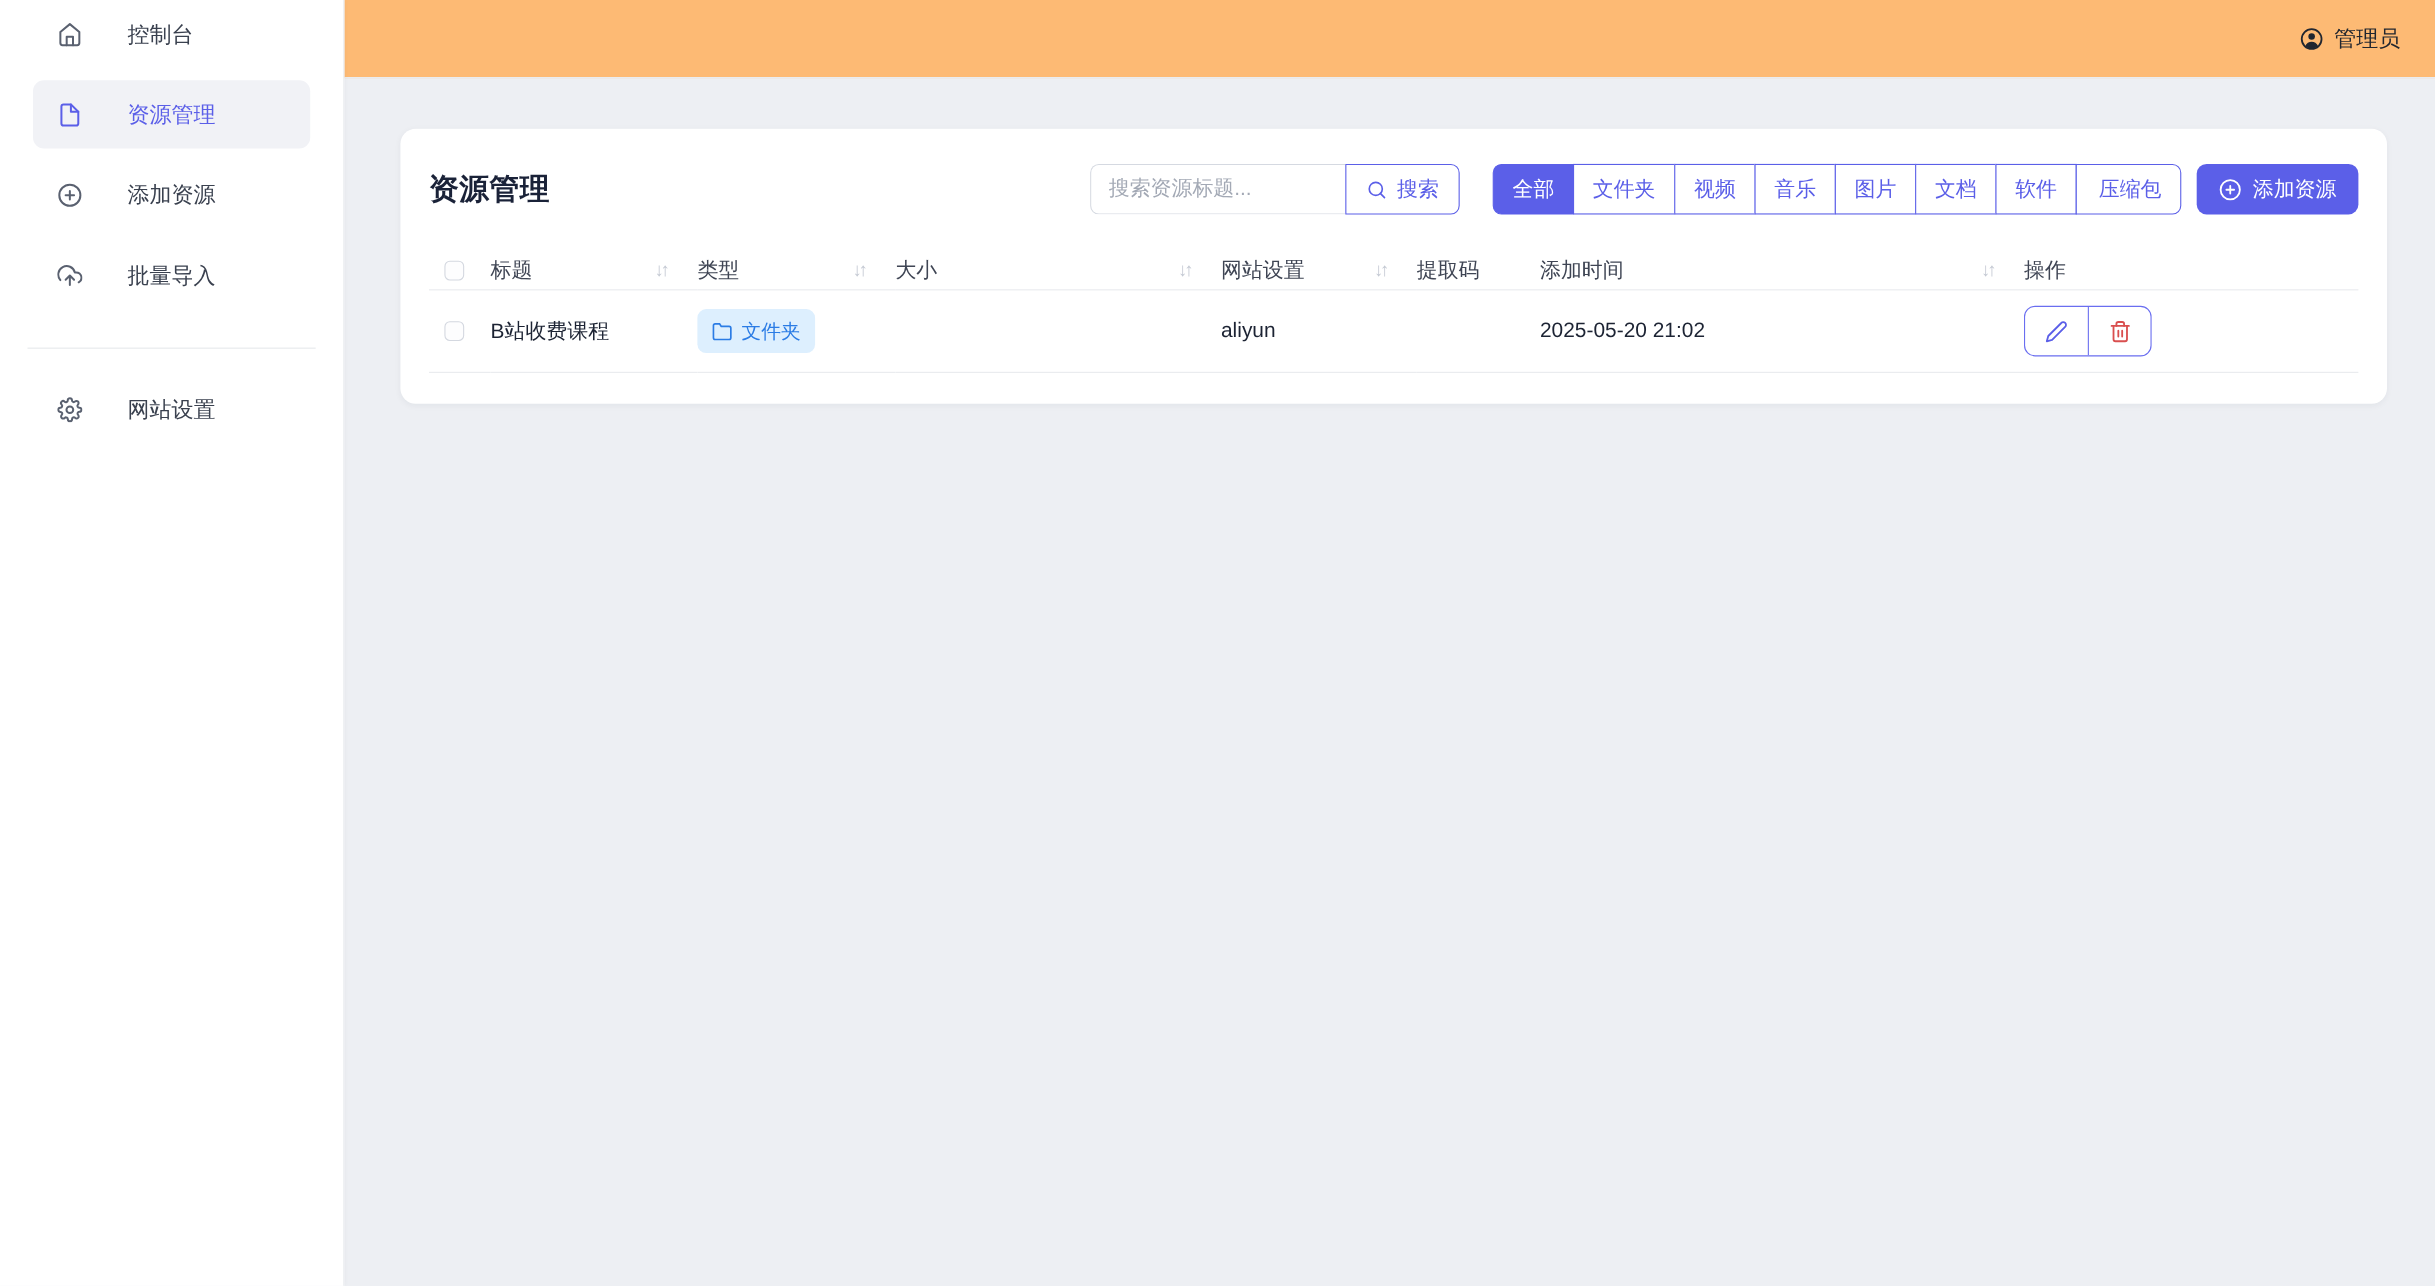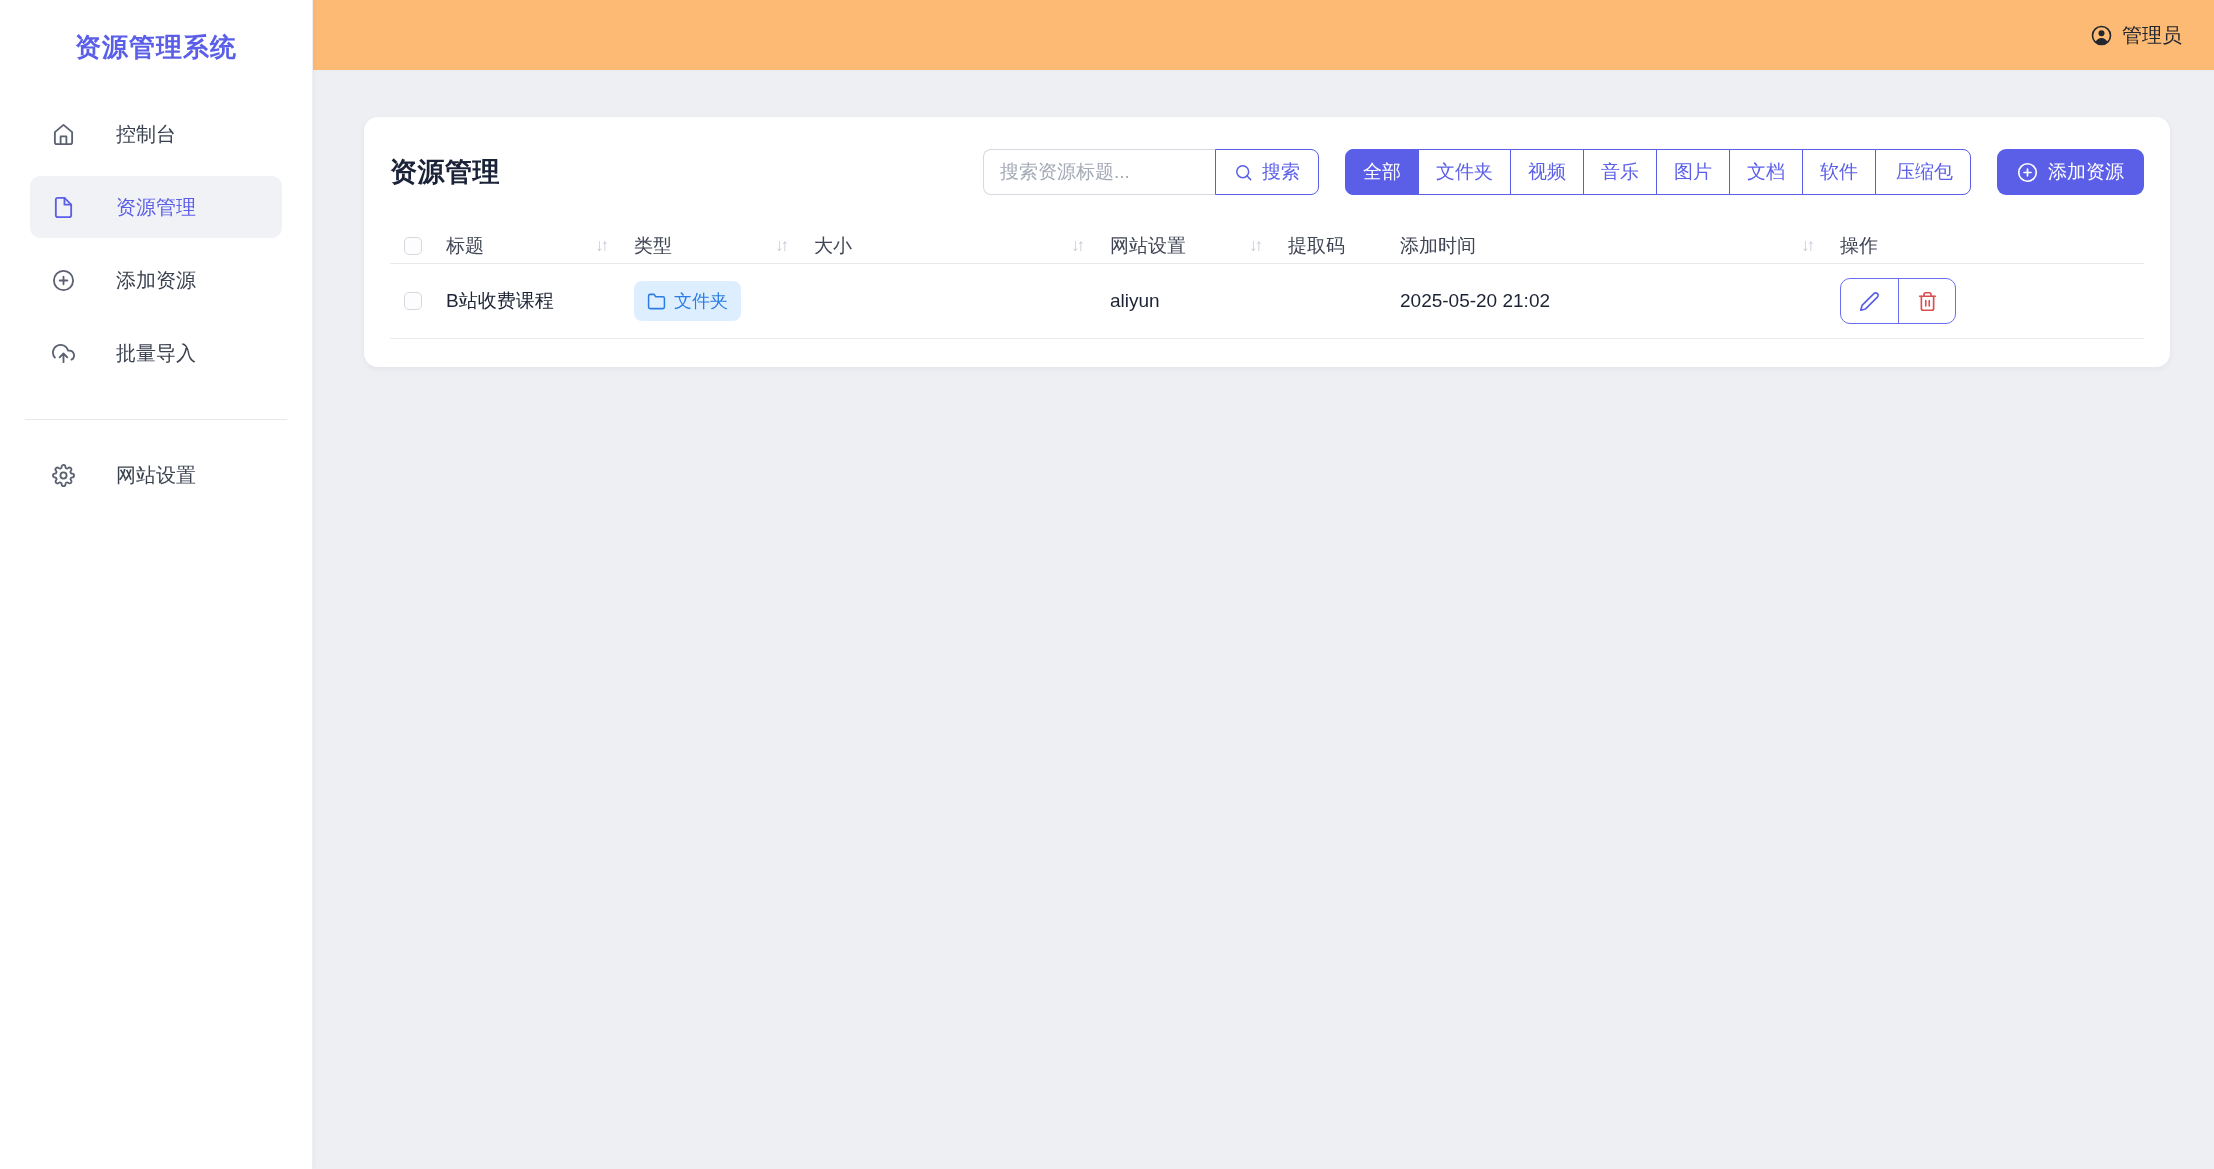--- a/index.html
+++ b/index.html
@@ -70,21 +70,21 @@
   main{flex:1;padding:46px 44px 0 51px;overflow:hidden;}
 
   
   .card{
     background:#fff;border-radius:14px;
     box-shadow:0 2px 6px rgba(25,30,60,.05);
     padding:32px 26px 28px;
   }
   .card-head{display:flex;align-items:center;justify-content:space-between;margin-bottom:38px;}
   h1{font-size:27px;font-weight:600;color:#1a2238;letter-spacing:.5px;}
-  .controls{display:flex;align-items:center;gap:26px;}
+  .controls{display:flex;align-items:center;gap:14px;}
 
   .search-group{display:flex;align-items:stretch;}
   .search-group input{
     width:232px;height:46px;
     border:1px solid #d5d9e1;border-right:none;
     border-radius:8px 0 0 8px;
     padding:0 16px;font-size:19px;color:var(--text-dark);
     font-family:"Liberation Sans",sans-serif;
     outline:none;background:#fff;
   }
@@ -101,21 +101,21 @@
 
   .tabs{display:flex;}
   .tab{
     height:46px;padding:0 17px;
     background:#fff;border:1px solid var(--primary);
     margin-left:-1px;
     color:var(--primary);font-size:19px;cursor:pointer;
     font-family:"Liberation Sans",sans-serif;
     display:flex;align-items:center;
   }
-  .tab:first-child{border-radius:8px 0 0 8px;margin-left:0;}
+  .tab:first-child{border-radius:8px 0 0 8px;margin-left:16px;}
   .tab:last-child{border-radius:0 8px 8px 0;padding-left:20px;}
   .tab.active{background:var(--primary);color:#fff;}
 
   .add-btn{
     height:46px;padding:0 20px;border:none;border-radius:9px;
     background:var(--primary);color:#fff;font-size:19px;cursor:pointer;
     display:flex;align-items:center;gap:10px;
     font-family:"Liberation Sans",sans-serif;
   }
   .add-btn .icon{width:21px;height:21px;}
@@ -152,21 +152,20 @@
   }
   .row-btn + .row-btn{border-left:1px solid var(--primary-border);}
   .row-btn .icon{width:21px;height:21px;}
   .row-btn.edit{color:var(--primary);}
   .row-btn.del{color:var(--danger);}
 </style>
 </head>
 <body>
 
 <aside>
-  <div class="brand">资源管理系统</div>
   <nav class="nav" id="sidebar-nav">
       <div class="nav-item">
         <span class="icon">
           <svg viewBox="0 0 24 24" stroke="currentColor" fill="none" stroke-width="1.9" stroke-linecap="round" stroke-linejoin="round">
             <path d="M3 9.5l9-7.5 9 7.5V20a2 2 0 0 1-2 2H5a2 2 0 0 1-2-2z"></path>
             <path d="M9 22v-8h6v8"></path>
           </svg>
         </span>
         <span class="nav-label">控制台</span>
       </div>

